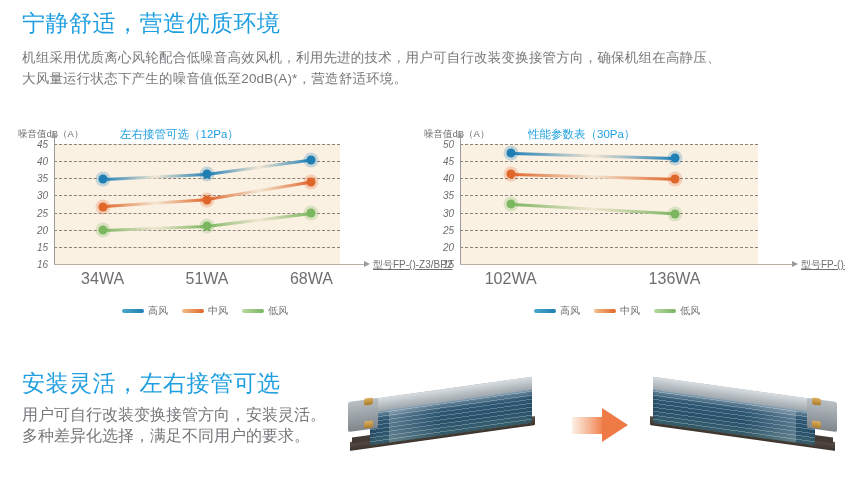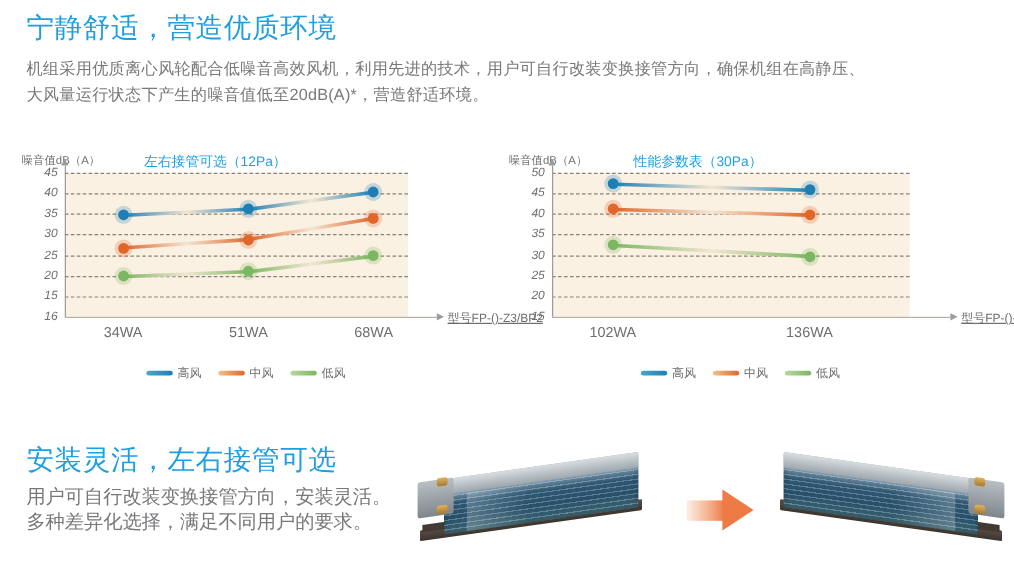--- a/index.html
+++ b/index.html
@@ -127,21 +127,21 @@
     right: 0;
     font-size: 10px;
     color: #6d6e70;
     text-align: right;
     transform: translateY(-50%);
     white-space: nowrap;
     font-style: italic;
   }
   .xtick {
     position: absolute;
-    font-size: 12px;
+    font-size: 16px;
     color: #6d6e70;
     text-align: left;
     transform: translateX(-50%);
     white-space: nowrap;
   }
   .xaxis-label {
     position: absolute;
     font-size: 10px;
     color: #6d6e70;
     white-space: nowrap;

